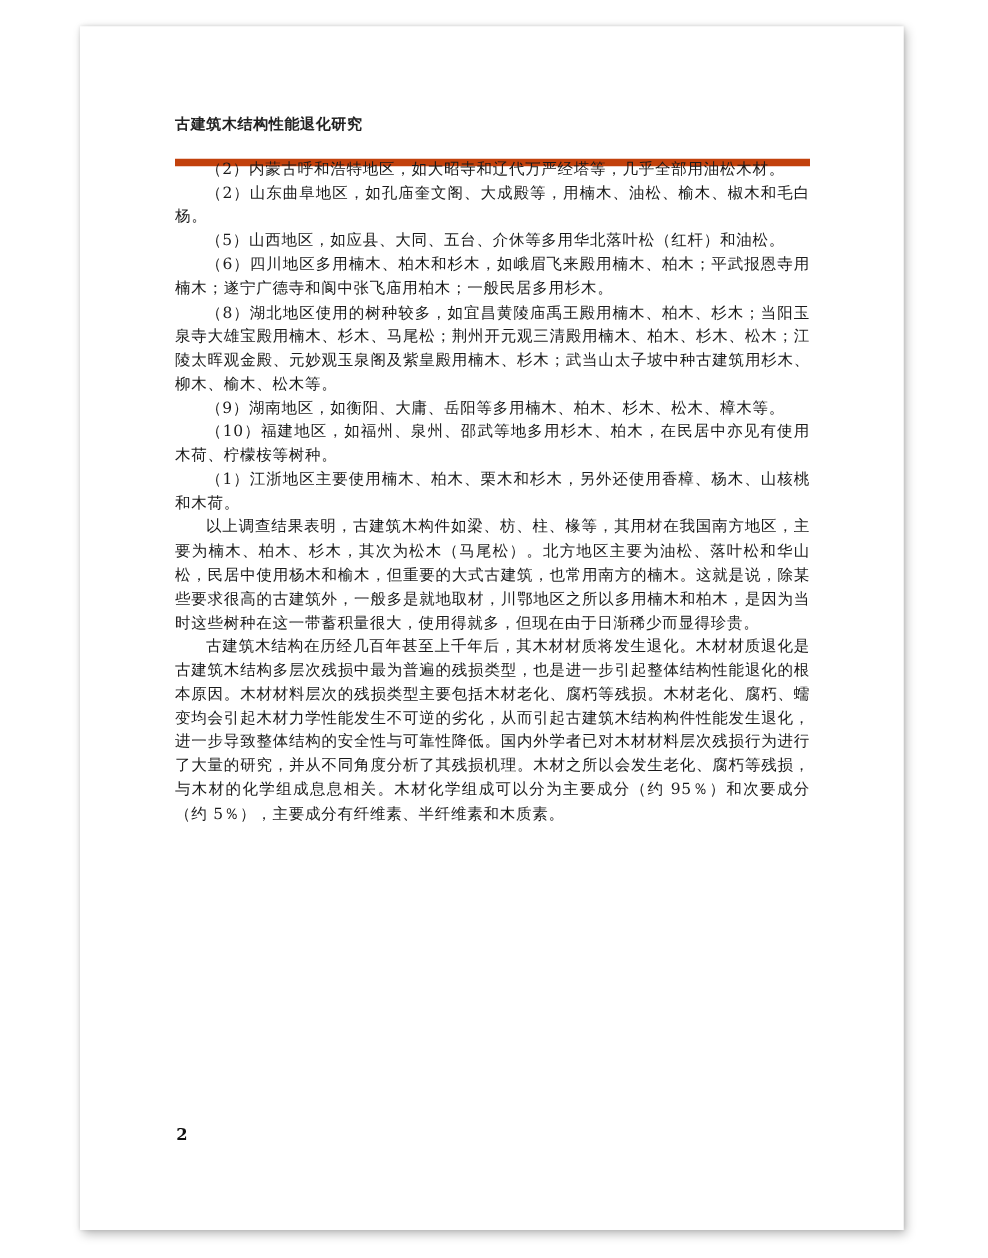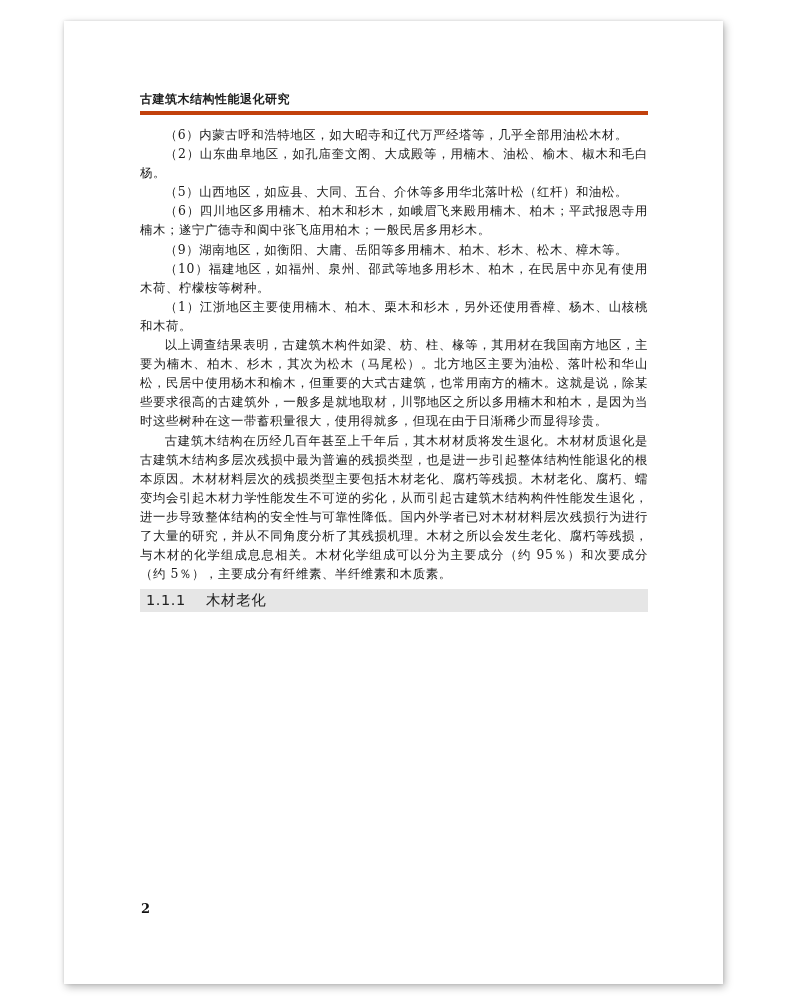--- a/index.html
+++ b/index.html
@@ -9,21 +9,21 @@
   }
   .page {
     position: absolute; left: 64px; top: 21px; width: 659px; height: 963px;
     background: #ffffff;
     box-shadow: 2px 3px 8px rgba(0,0,0,0.28), 0 0 3px rgba(0,0,0,0.12);
   }
   .running-head {
     position: absolute; left: 76px; top: 70px; width: 508px;
     font-family: "DejaVu Sans", "Liberation Sans", sans-serif;
     font-size: 12px; font-weight: bold; color: #222; letter-spacing: 0.5px;
-    padding-bottom: 3px; border-bottom: 4px solid #c2410c;
+    padding-bottom: 19px; border-bottom: 6px solid #c2410c;
   }
   .body-text {
     position: absolute; left: 76px; top: 104px; width: 508px;
     font-size: 12.4px; line-height: 19.1px; color: #1a1a1a;
     text-align: justify; letter-spacing: 0.6px;
   }
   .body-text p { margin: 0; text-indent: 2em; }
   .section-head {
     margin: 6px 0 4px 0; background: #e6e6e6; height: 23px; line-height: 23px;
     font-family: "DejaVu Sans", "Liberation Sans", sans-serif; font-size: 14.5px; color: #222;
@@ -35,30 +35,28 @@
     font-family: "DejaVu Serif", "Liberation Serif", serif; font-weight: bold; font-size: 13px; color: #111;
   }
 </style>
 </head>
 <body>
 
 <div class="page">
   <div class="running-head">古建筑木结构性能退化研究</div>
 
   <div class="body-text">
-    <p>（6）内蒙古呼和浩特地区，如大昭寺和辽代万严经塔等，几乎全部用油松木材。</p>
+    <p>（2）内蒙古呼和浩特地区，如大昭寺和辽代万严经塔等，几乎全部用油松木材。</p>
     <p>（2）山东曲阜地区，如孔庙奎文阁、大成殿等，用楠木、油松、榆木、椒木和毛白杨。</p>
     <p>（5）山西地区，如应县、大同、五台、介休等多用华北落叶松（红杆）和油松。</p>
     <p>（6）四川地区多用楠木、柏木和杉木，如峨眉飞来殿用楠木、柏木；平武报恩寺用楠木；遂宁广德寺和阆中张飞庙用柏木；一般民居多用杉木。</p>
+    <p>（8）湖北地区使用的树种较多，如宜昌黄陵庙禹王殿用楠木、柏木、杉木；当阳玉泉寺大雄宝殿用楠木、杉木、马尾松；荆州开元观三清殿用楠木、柏木、杉木、松木；江陵太晖观金殿、元妙观玉泉阁及紫皇殿用楠木、杉木；武当山太子坡中种古建筑用杉木、柳木、榆木、松木等。</p>
     <p>（9）湖南地区，如衡阳、大庸、岳阳等多用楠木、柏木、杉木、松木、樟木等。</p>
     <p>（10）福建地区，如福州、泉州、邵武等地多用杉木、柏木，在民居中亦见有使用木荷、柠檬桉等树种。</p>
     <p>（1）江浙地区主要使用楠木、柏木、栗木和杉木，另外还使用香樟、杨木、山核桃和木荷。</p>
     <p>以上调查结果表明，古建筑木构件如梁、枋、柱、椽等，其用材在我国南方地区，主要为楠木、柏木、杉木，其次为松木（马尾松）。北方地区主要为油松、落叶松和华山松，民居中使用杨木和榆木，但重要的大式古建筑，也常用南方的楠木。这就是说，除某些要求很高的古建筑外，一般多是就地取材，川鄂地区之所以多用楠木和柏木，是因为当时这些树种在这一带蓄积量很大，使用得就多，但现在由于日渐稀少而显得珍贵。</p>
     <p>古建筑木结构在历经几百年甚至上千年后，其木材材质将发生退化。木材材质退化是古建筑木结构多层次残损中最为普遍的残损类型，也是进一步引起整体结构性能退化的根本原因。木材材料层次的残损类型主要包括木材老化、腐朽等残损。木材老化、腐朽、蠕变均会引起木材力学性能发生不可逆的劣化，从而引起古建筑木结构构件性能发生退化，进一步导致整体结构的安全性与可靠性降低。国内外学者已对木材材料层次残损行为进行了大量的研究，并从不同角度分析了其残损机理。木材之所以会发生老化、腐朽等残损，与木材的化学组成息息相关。木材化学组成可以分为主要成分（约 95％）和次要成分（约 5％），主要成分有纤维素、半纤维素和木质素。</p>
 
-    <div class="section-head">
-      <span class="num">1.1.1</span><span>木材老化</span>
-    </div>
 
   </div>
 
   <div class="folio">2</div>
 </div>
 
 </body></html>

